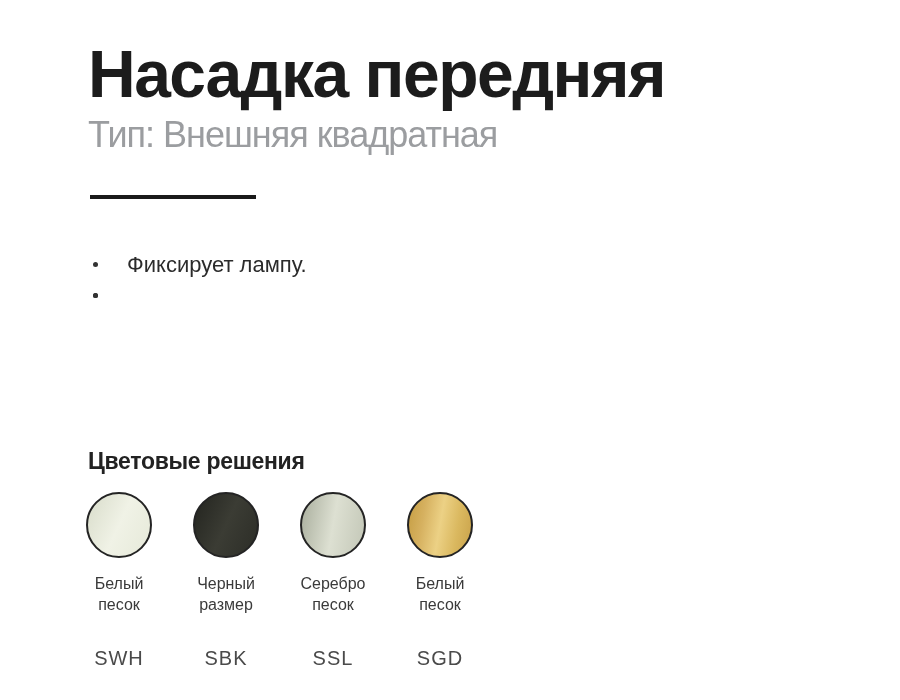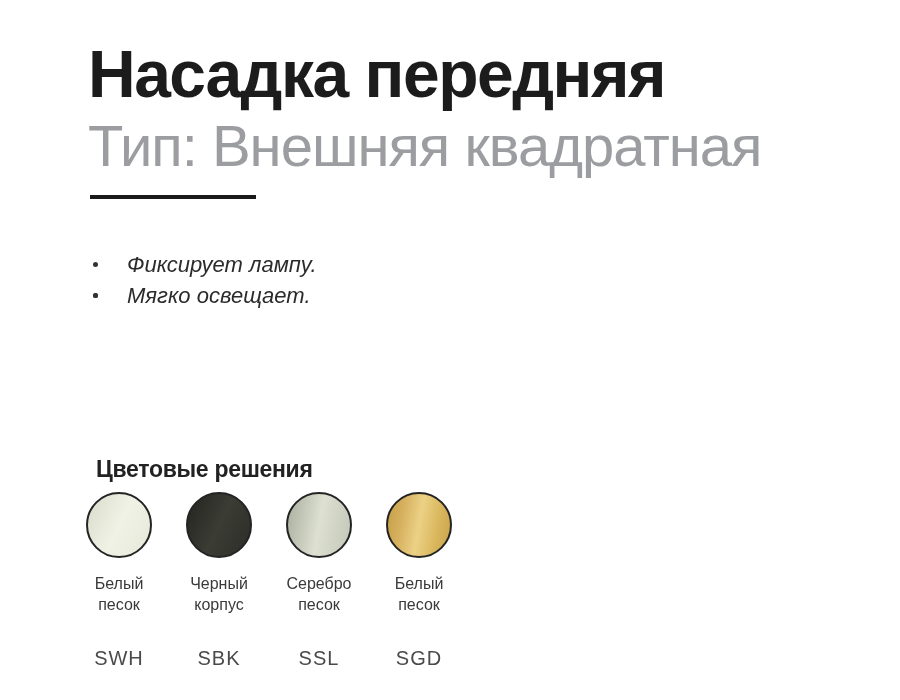--- a/index.html
+++ b/index.html
@@ -24,21 +24,21 @@
     line-height: 1.05;
     font-weight: 700;
     letter-spacing: -1.5px;
     color: #1c1c1c;
   }
   .subtitle {
     position: absolute;
     left: 88px;
     top: 116px;
     margin: 0;
-    font-size: 58px;
+    font-size: 36px;
     line-height: 1.05;
     font-weight: 400;
     letter-spacing: -1px;
     color: #9b9da0;
   }
   .divider {
     position: absolute;
     left: 90px;
     top: 195px;
     width: 166px;
@@ -46,21 +46,20 @@
     background: #1a1a1a;
   }
   .features {
     position: absolute;
     left: 88px;
     top: 249px;
     margin: 0;
     padding: 0;
     list-style: none;
     width: 720px;
-    font-style: italic;
   }
   .features li {
     position: relative;
     padding-left: 39px;
     font-size: 22px;
     line-height: 31px;
     color: #2b2b2b;
     white-space: nowrap;
   }
   .features .dot {
@@ -69,32 +68,32 @@
     top: 13px;
     width: 5px;
     height: 5px;
     border-radius: 50%;
     background: #333333;
   }
   .colors-heading {
     position: absolute;
     left: 88px;
     top: 448px;
-    margin: 8px;
+    margin: 0;
     font-size: 23px;
     font-weight: 700;
     letter-spacing: -0.3px;
     color: #222222;
   }
   .swatch-row {
     position: absolute;
     left: 74px;
     top: 492px;
     display: flex;
-    gap: 10px;
+    gap: 17px;
   }
   .swatch-col {
     width: 90px;
     text-align: center;
   }
   .swatch-circle {
     width: 62px;
     height: 62px;
     margin: 0 auto;
     border-radius: 50%;
@@ -129,39 +128,38 @@
   <ul class="features">
     <li>
       <span class="dot"></span>
       <span>Фиксирует лампу.</span>
     </li>
     <li>
       <span class="dot"></span>
     </li>
     <li>
       <span class="dot"></span>
-      <span>Мягко освещает.</span>
     </li>
   </ul>
 
   <h3 class="colors-heading">Цветовые решения</h3>
 
   <div class="swatch-row">
 
     <div class="swatch-col">
       <div class="swatch-circle" style="background: linear-gradient(115deg, rgb(216, 220, 202), rgb(240, 242, 230), rgb(230, 233, 217)); border-color: rgb(36, 36, 36);"></div>
       <div class="swatch-name">Белый
 песок</div>
       <div class="swatch-code">SWH</div>
     </div>
 
     <div class="swatch-col">
       <div class="swatch-circle" style="background: linear-gradient(115deg, rgb(35, 36, 31), rgb(59, 60, 52), rgb(44, 45, 39)); border-color: rgb(36, 36, 36);"></div>
       <div class="swatch-name">Черный
-корпус</div>
+размер</div>
       <div class="swatch-code">SBK</div>
     </div>
 
     <div class="swatch-col">
       <div class="swatch-circle" style="background: linear-gradient(100deg, rgb(169, 174, 157), rgb(221, 224, 210), rgb(195, 199, 183)); border-color: rgb(36, 36, 36);"></div>
       <div class="swatch-name">Серебро
 песок</div>
       <div class="swatch-code">SSL</div>
     </div>
 

